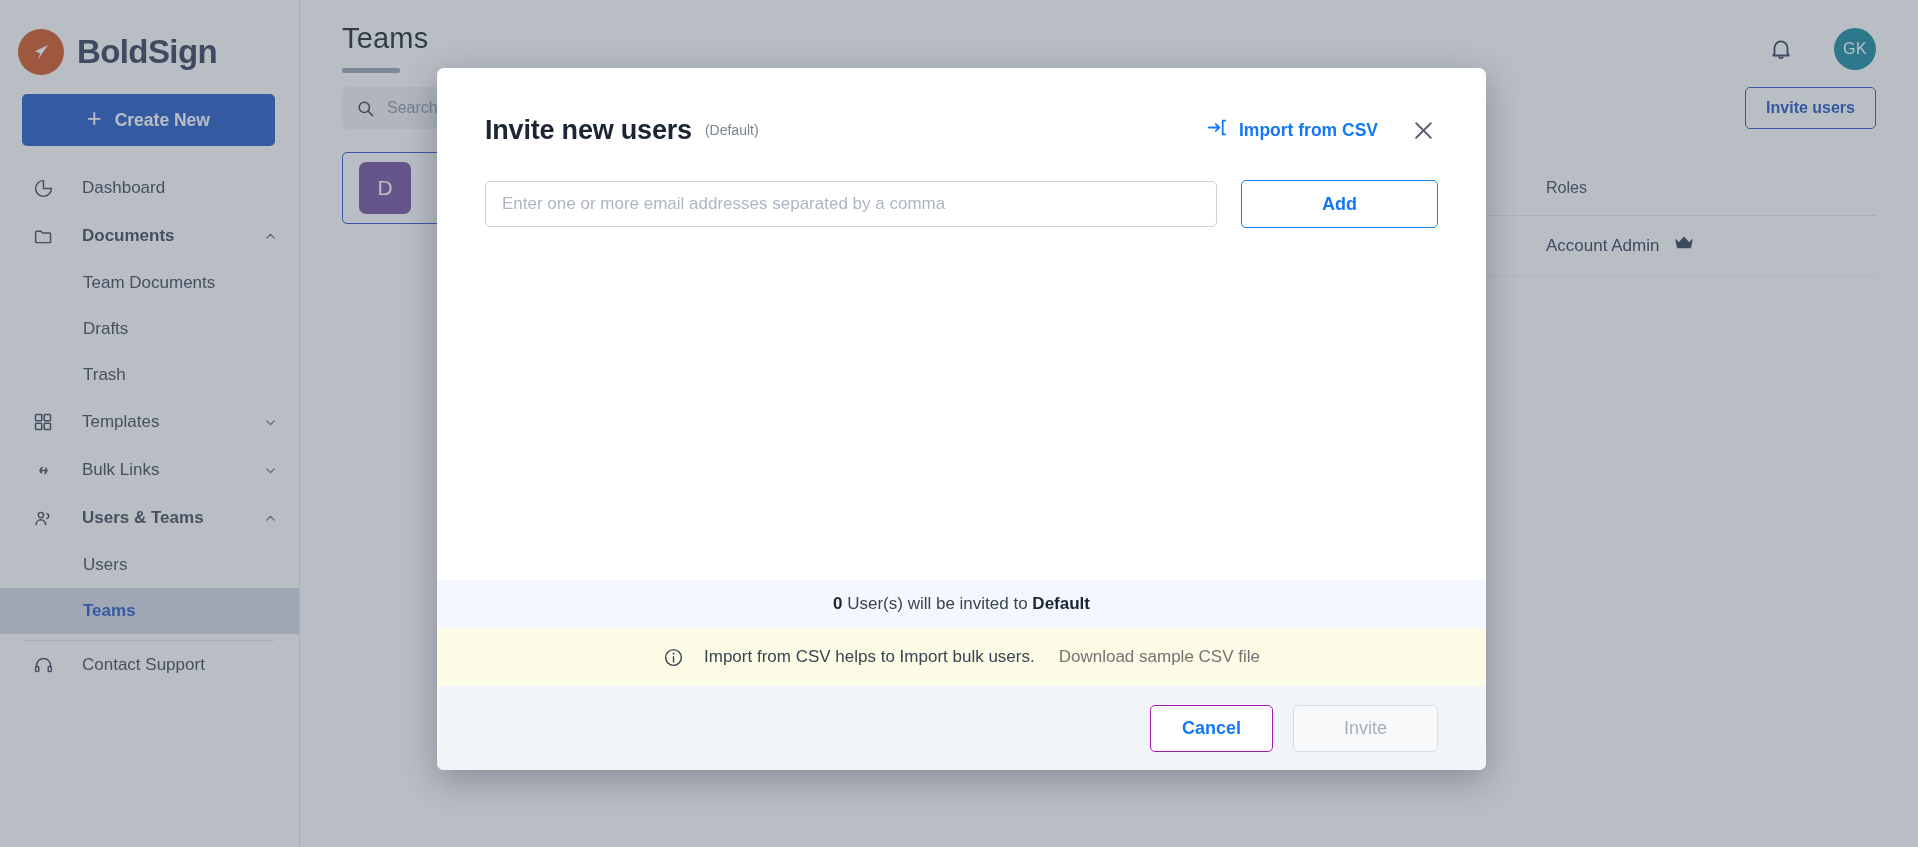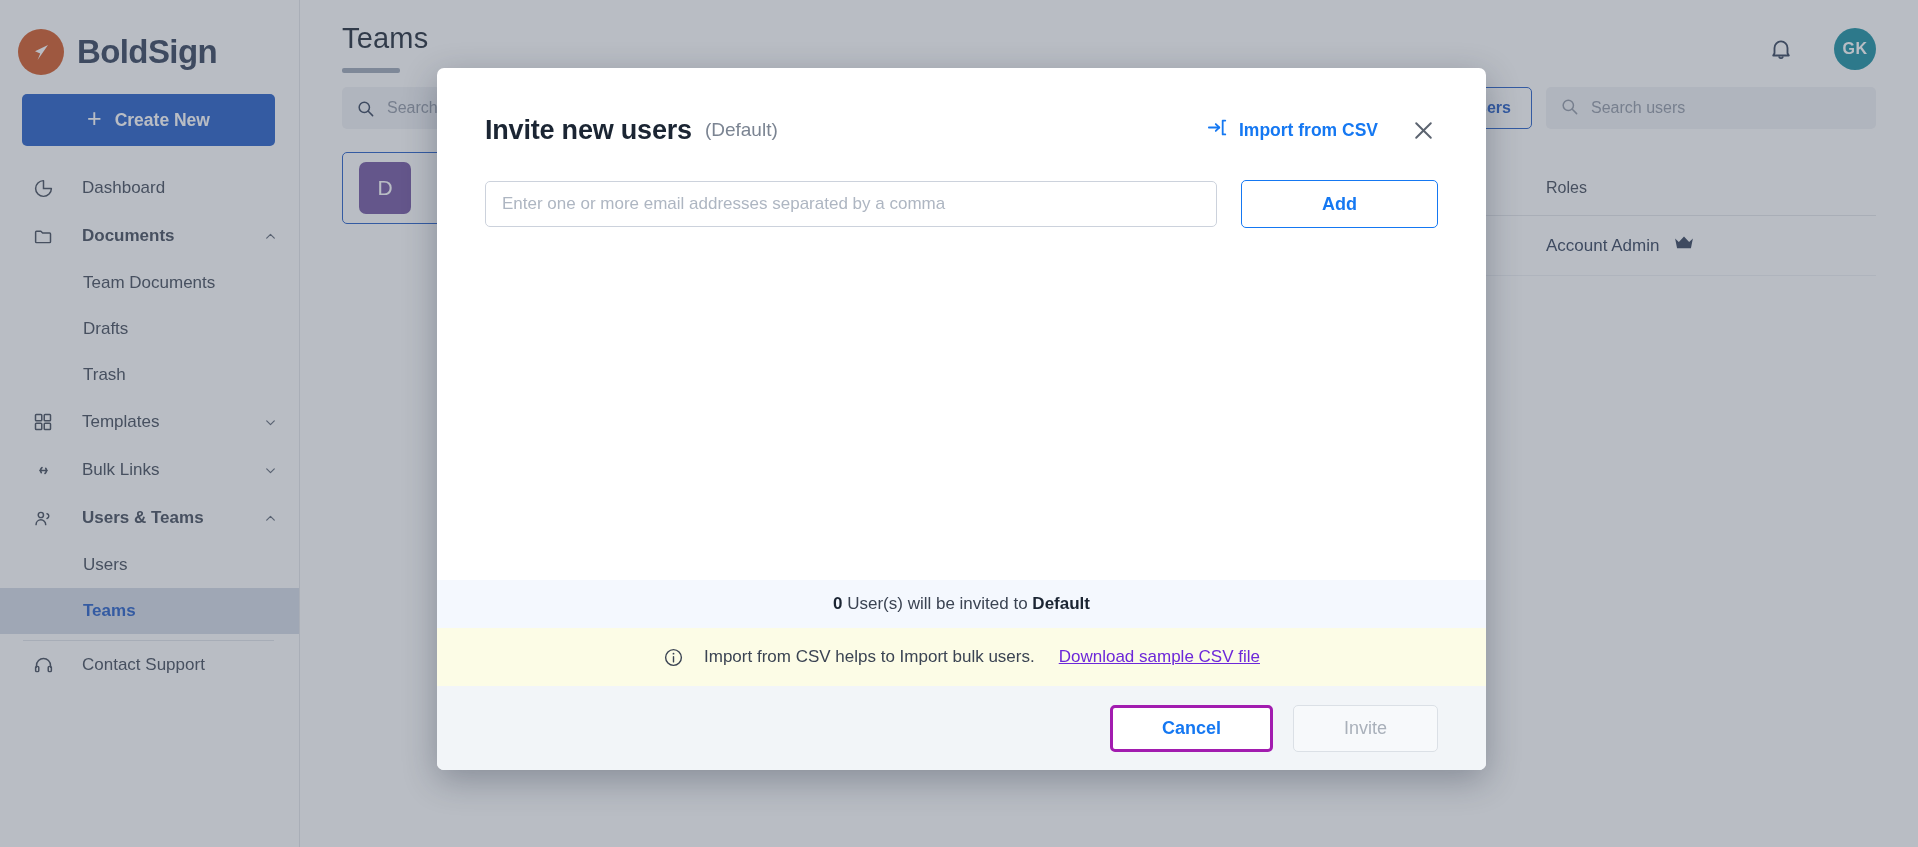--- a/index.html
+++ b/index.html
@@ -152,21 +152,20 @@
     background: #9aa4b4;
     border-radius: 2px;
     margin-top: 13px;
   }
   .header-right {
     margin-left: auto;
     display: flex;
     align-items: center;
     gap: 38px;
     padding-top: 6px;
-    font-weight: bold;
   }
   .bell-btn {
     width: 30px; height: 30px;
     display: flex; align-items: center; justify-content: center;
     cursor: pointer;
     color: #2b3a54;
     background: none; border: none;
   }
   .avatar {
     width: 42px; height: 42px;
@@ -321,21 +320,21 @@
     padding: 36px 48px 0 48px;
     height: 88px;
   }
   .modal-title {
     font-size: 27px;
     font-weight: bold;
     color: #1b2533;
     letter-spacing: -0.2px;
   }
   .modal-subtitle {
-    font-size: 19px;
+    font-size: 14px;
     color: #7b8492;
     margin-left: 13px;
   }
   .import-csv-link {
     margin-left: auto;
     display: flex;
     align-items: center;
     gap: 11px;
     color: #1578f2;
     font-size: 17.5px;
@@ -409,38 +408,37 @@
     height: 58px;
     display: flex;
     align-items: center;
     justify-content: center;
     gap: 20px;
     font-size: 17px;
     color: #3b4453;
   }
   .info-ico { color: #3b4453; display: flex; align-items: center; }
   .csv-dl-link {
-    color: #6d28d9;
+    color: #737373;
     cursor: pointer;
     margin-left: 4px;
-    text-decoration: underline;
   }
 
   .modal-footer {
     background: #f2f5f8;
     height: 84px;
     display: flex;
     align-items: center;
     justify-content: flex-end;
     gap: 20px;
     padding-right: 48px;
   }
   .cancel-btn {
-    width: 163px; height: 47px;
-    border: 3px solid #a21caf;
+    width: 123px; height: 47px;
+    border: 1px solid #a21caf;
     border-radius: 5px;
     background: #ffffff;
     color: #1578f2;
     font-size: 18px;
     font-weight: bold;
     font-family: "Liberation Sans", sans-serif;
     cursor: pointer;
     margin-left: 39px;
   }
   .invite-btn {
@@ -607,29 +605,20 @@
       <div class="search-box">
         <span class="sico">
           <svg width="19" height="19" viewBox="0 0 24 24" fill="none" stroke="currentColor" stroke-width="1.9">
             <circle cx="10.5" cy="10.5" r="6.5"></circle>
               <path d="M15.5 15.5L21 21" stroke-linecap="round"></path>
           </svg>
         </span>
         <span>Search teams</span>
       </div>
       <button class="invite-users-btn">Invite users</button>
-      <div class="search-users-box">
-        <span class="sico">
-          <svg width="19" height="19" viewBox="0 0 24 24" fill="none" stroke="currentColor" stroke-width="1.9">
-            <circle cx="10.5" cy="10.5" r="6.5"></circle>
-              <path d="M15.5 15.5L21 21" stroke-linecap="round"></path>
-          </svg>
-        </span>
-        <span>Search users</span>
-      </div>
     </div>
 
     <div class="content-body">
       <div class="team-card">
         <div class="team-avatar">D</div>
       </div>
 
       <div class="users-table">
         <div class="table-head">
           <div class="th-name">Name</div>

